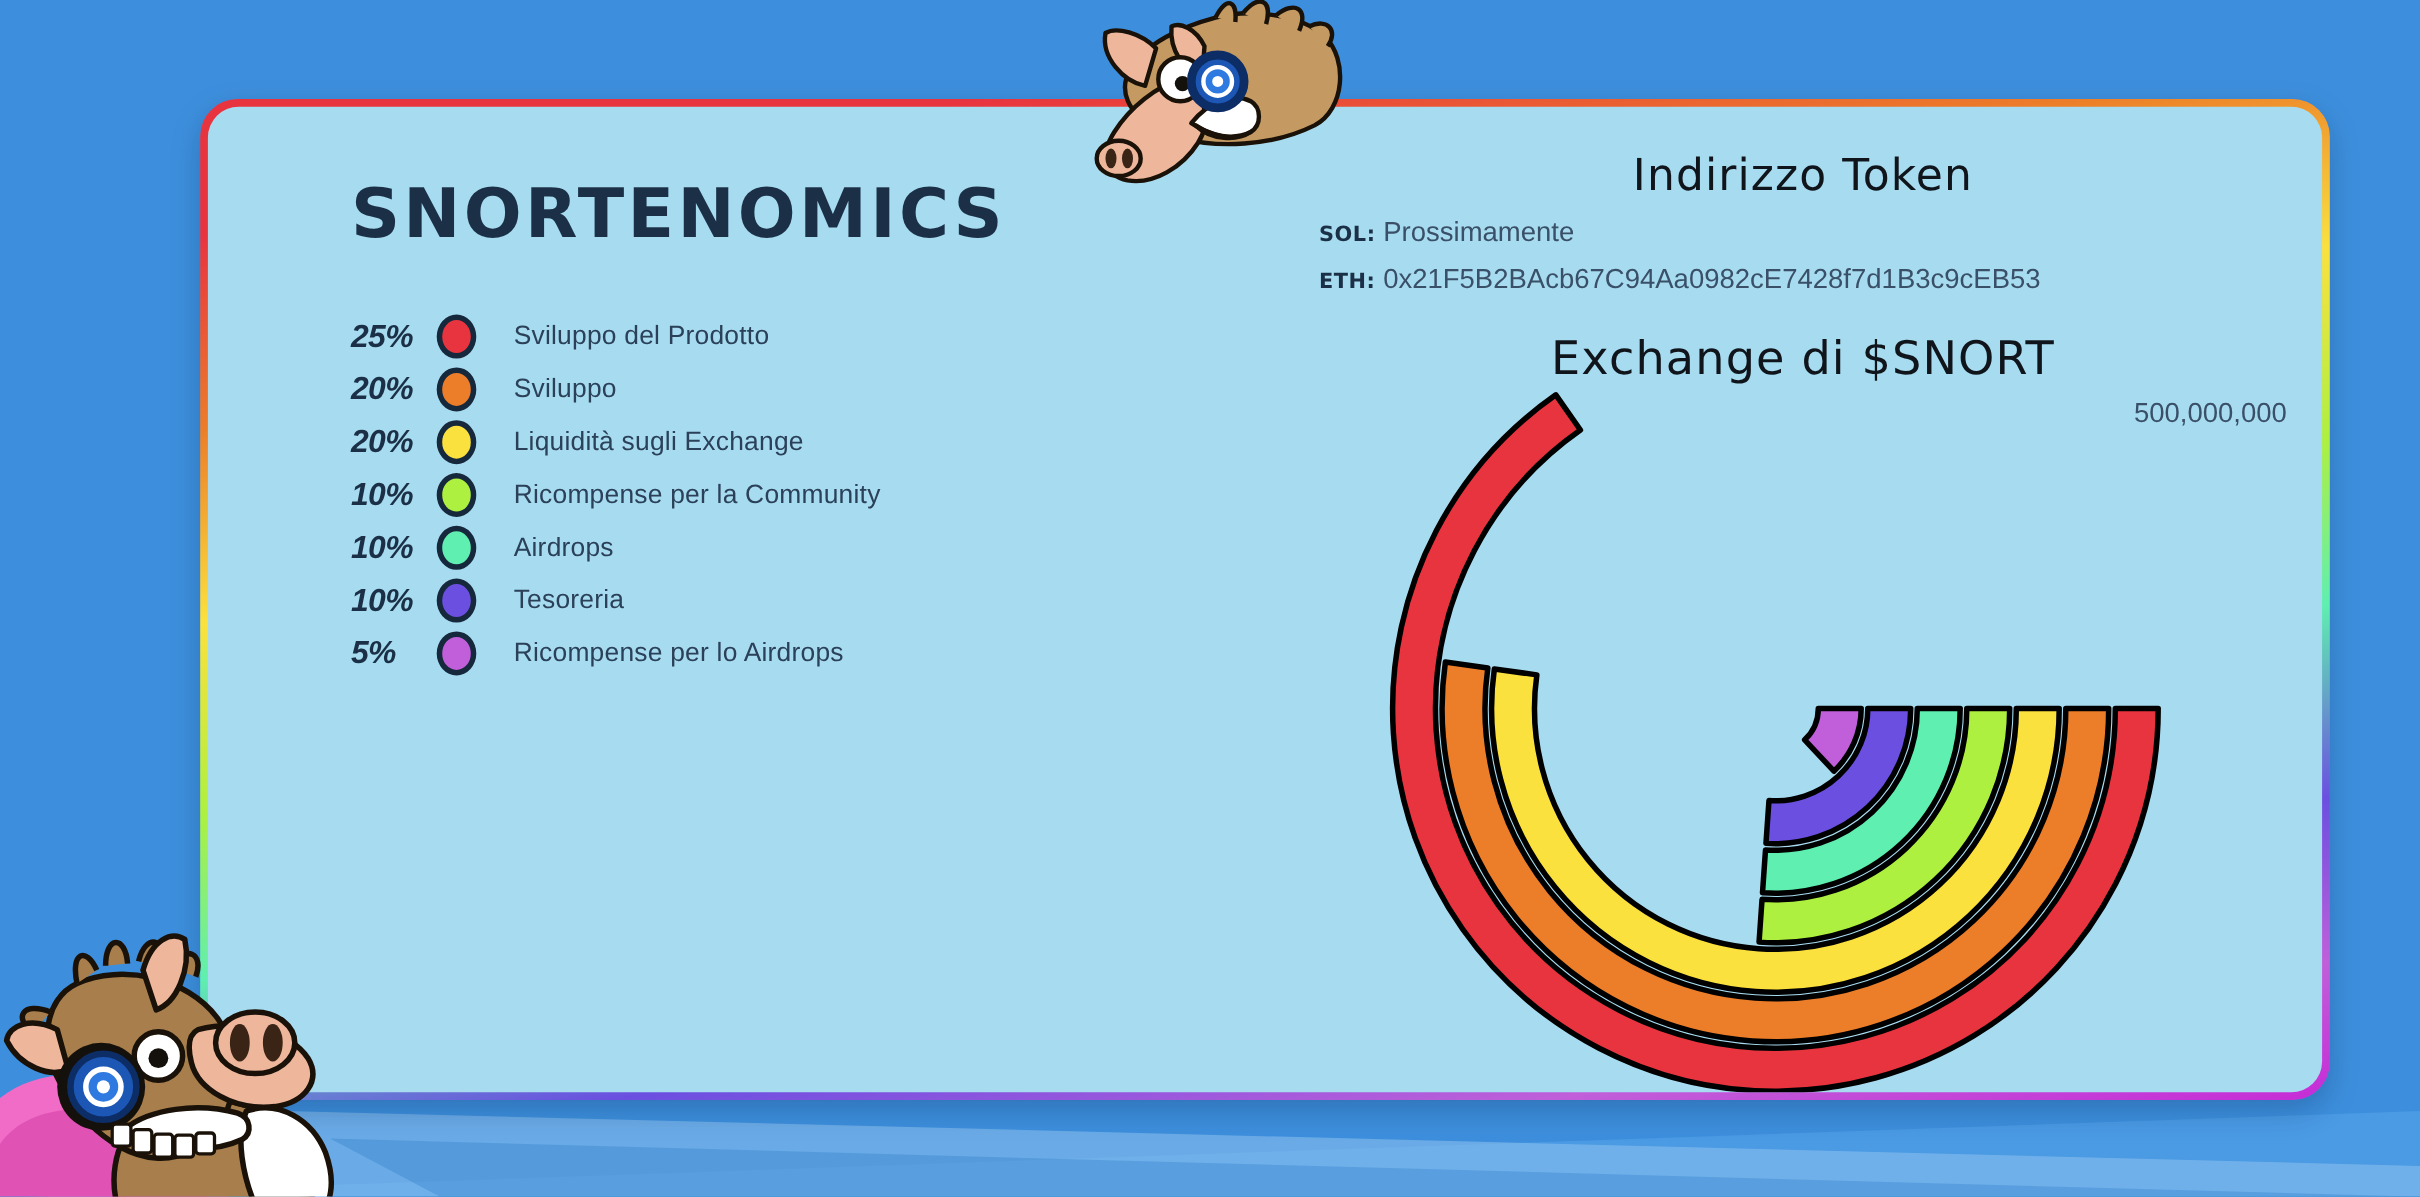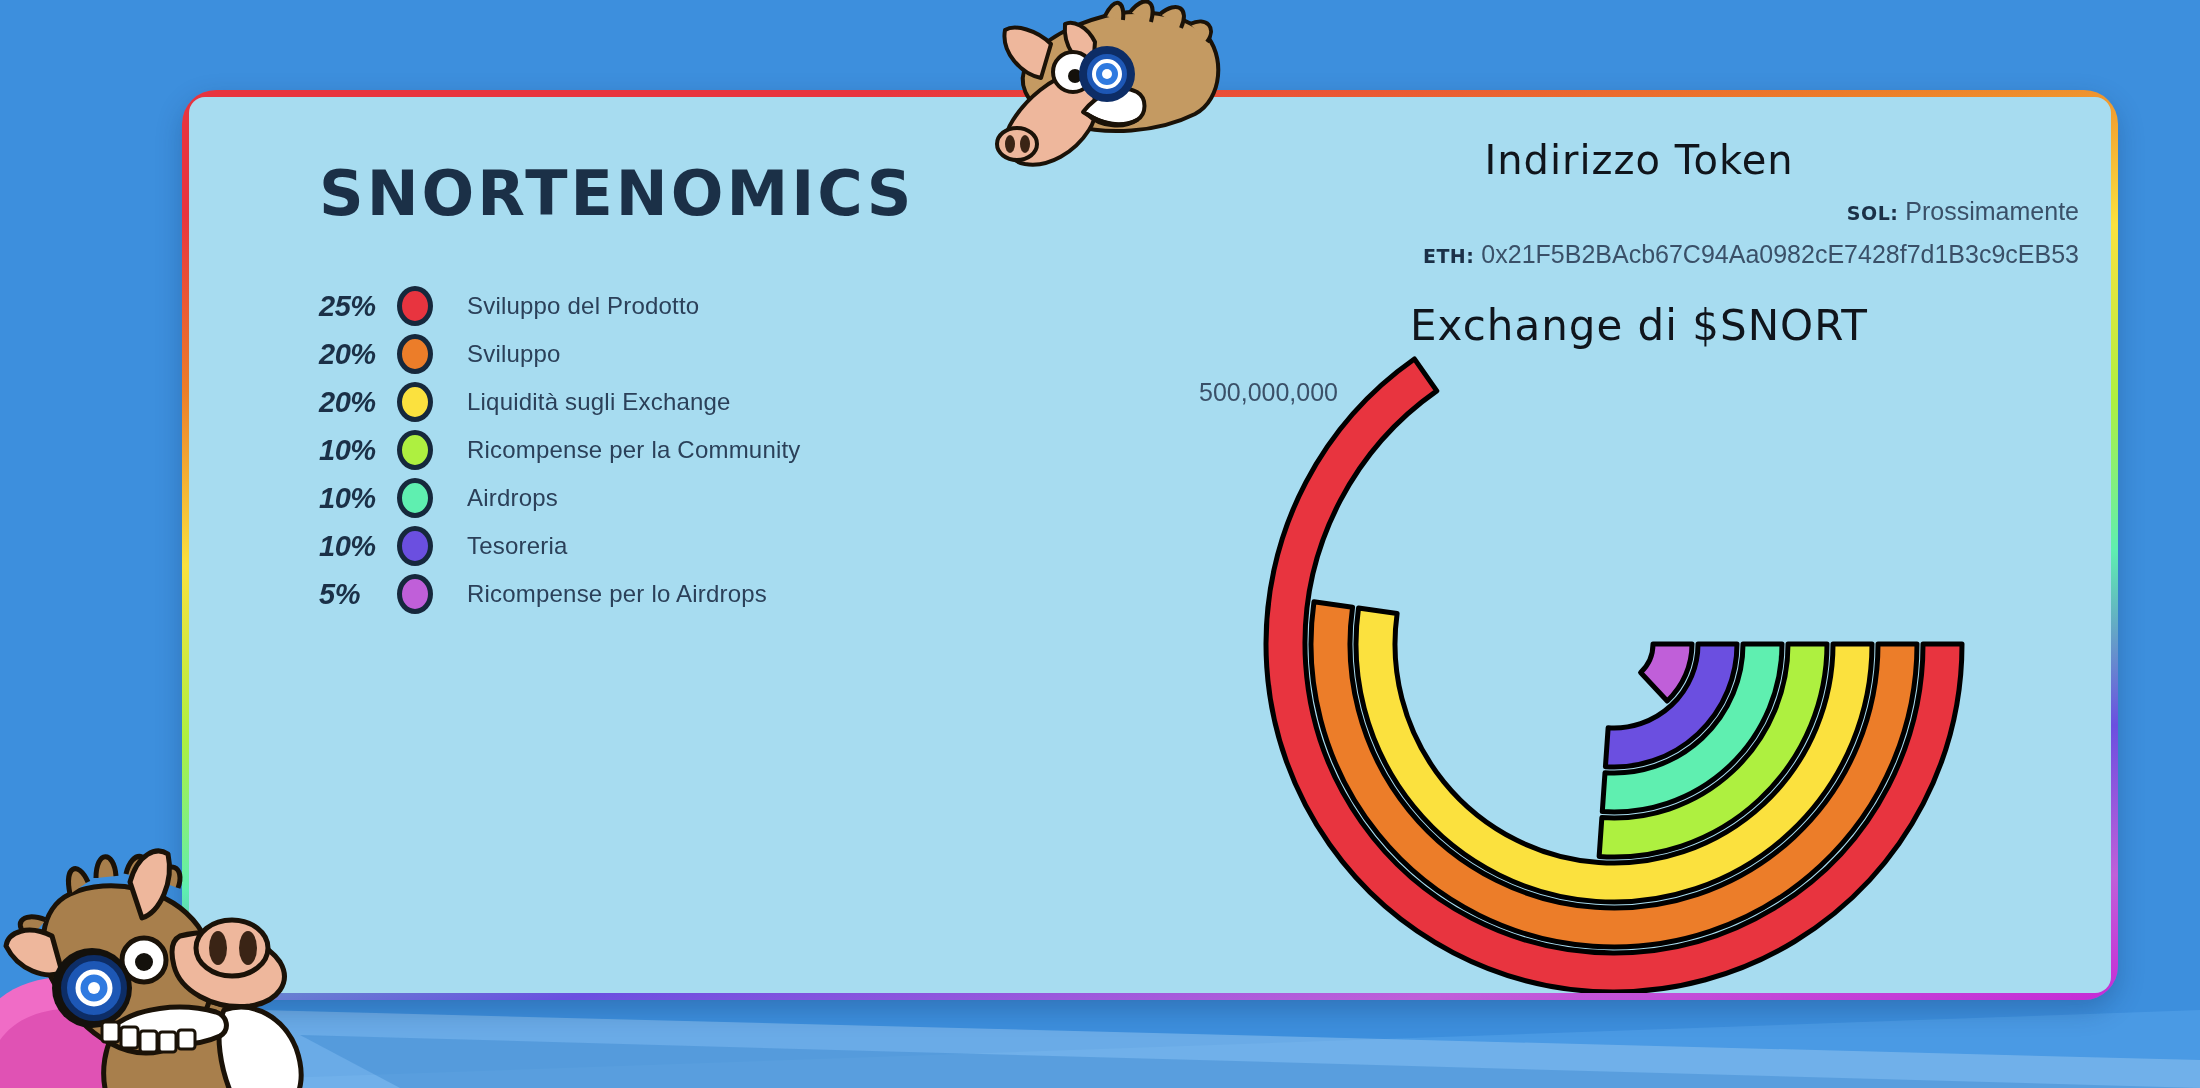--- a/index.html
+++ b/index.html
@@ -17,21 +17,21 @@
   .card-wrap{
     position:absolute; left:182px; top:90px; width:1936px; height:910px;
     border-radius:34px; padding:7px; z-index:3;
     background:linear-gradient(170deg,
        #e8343f 0%, #e8343f 10%, #ec7d29 24%, #fbe13e 38%,
        #aef040 52%, #5fefb0 64%, #6b4fe0 78%, #c05fd9 90%, #c62bd6 100%);
     box-shadow:0 10px 26px rgba(10,40,80,.26);
   }
   .card{
     position:relative; width:100%; height:100%;
-    background:#a7dcf0; border-radius:16px; overflow:hidden;
+    background:#a7dcf0; border-radius:28px; overflow:hidden;
   }
 
   
   .left-col{ position:absolute; left:130px; top:60px; width:880px; }
   .page-title{
     font-family:"DejaVu Sans", sans-serif;
     font-size:62px; font-weight:700; letter-spacing:3px;
     color:#1b3047; margin-bottom:52px;
   }
   .legend{ display:flex; flex-direction:column; }
@@ -47,27 +47,27 @@
   }
   .legend-label{ font-size:24px; color:#2b4059; letter-spacing:.2px; }
 
   
   .right-col{ position:absolute; left:1010px; top:40px; width:880px; }
   .sec-title{
     text-align:center; color:#10151c;
     font-family:"DejaVu Sans", sans-serif;
     font-weight:400; font-size:40px; letter-spacing:1px;
   }
-  .addr-line{ text-align:right; font-size:25px; color:#3a5068; margin-top:14px; }
+  .addr-line{ text-align:left; font-size:25px; color:#3a5068; margin-top:14px; }
   .addr-line .chain{
     font-weight:700; font-size:19px; color:#1b3047; letter-spacing:.5px;
     font-family:"DejaVu Sans", sans-serif;
   }
   .supply-title{ margin-top:32px; font-size:42px; }
-  .supply-val{ text-align:left; font-size:25px; color:#3a5068; margin-top:28px; }
+  .supply-val{ text-align:right; font-size:25px; color:#3a5068; margin-top:12px; }
 
   
   .chart{ position:absolute; left:975px; top:195px; width:900px; height:700px; }
   .chart svg{ width:100%; height:100%; overflow:visible; }
 
   
   .mascot-top{ position:absolute; left:955px; top:-6px; width:300px; height:190px; z-index:6; }
   .mascot-bl{ position:absolute; left:-16px; top:840px; width:430px; height:260px; z-index:6; }
   .mascot-top svg, .mascot-bl svg{ width:100%; height:100%; }
 </style>

